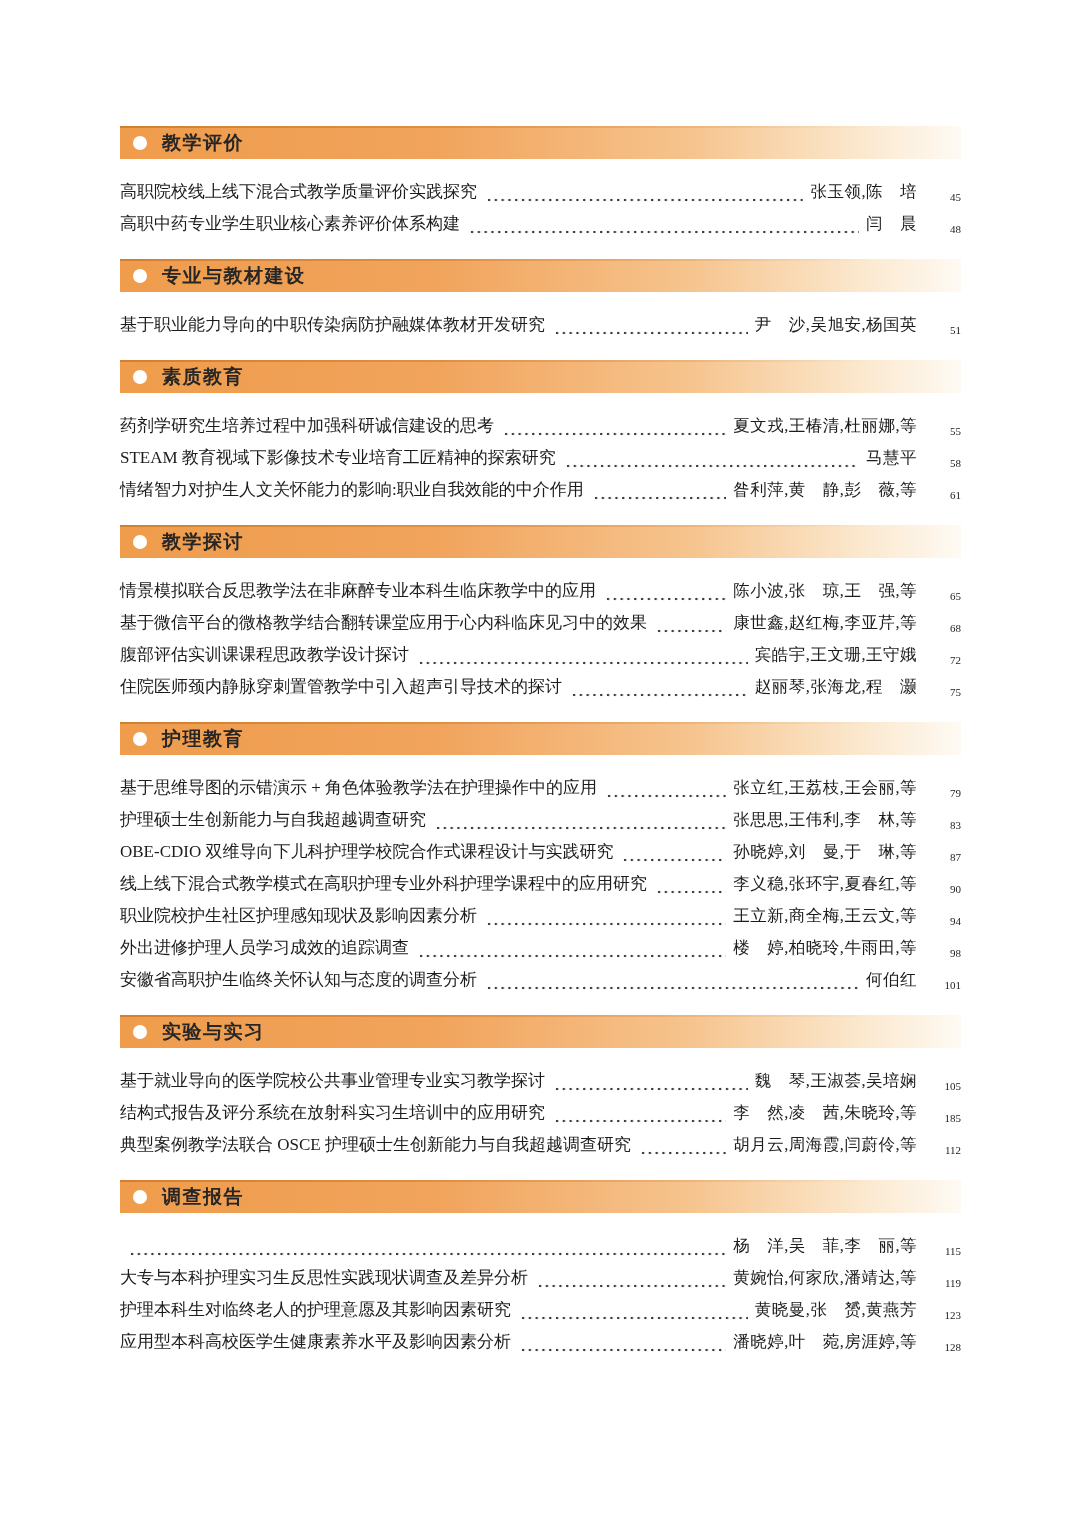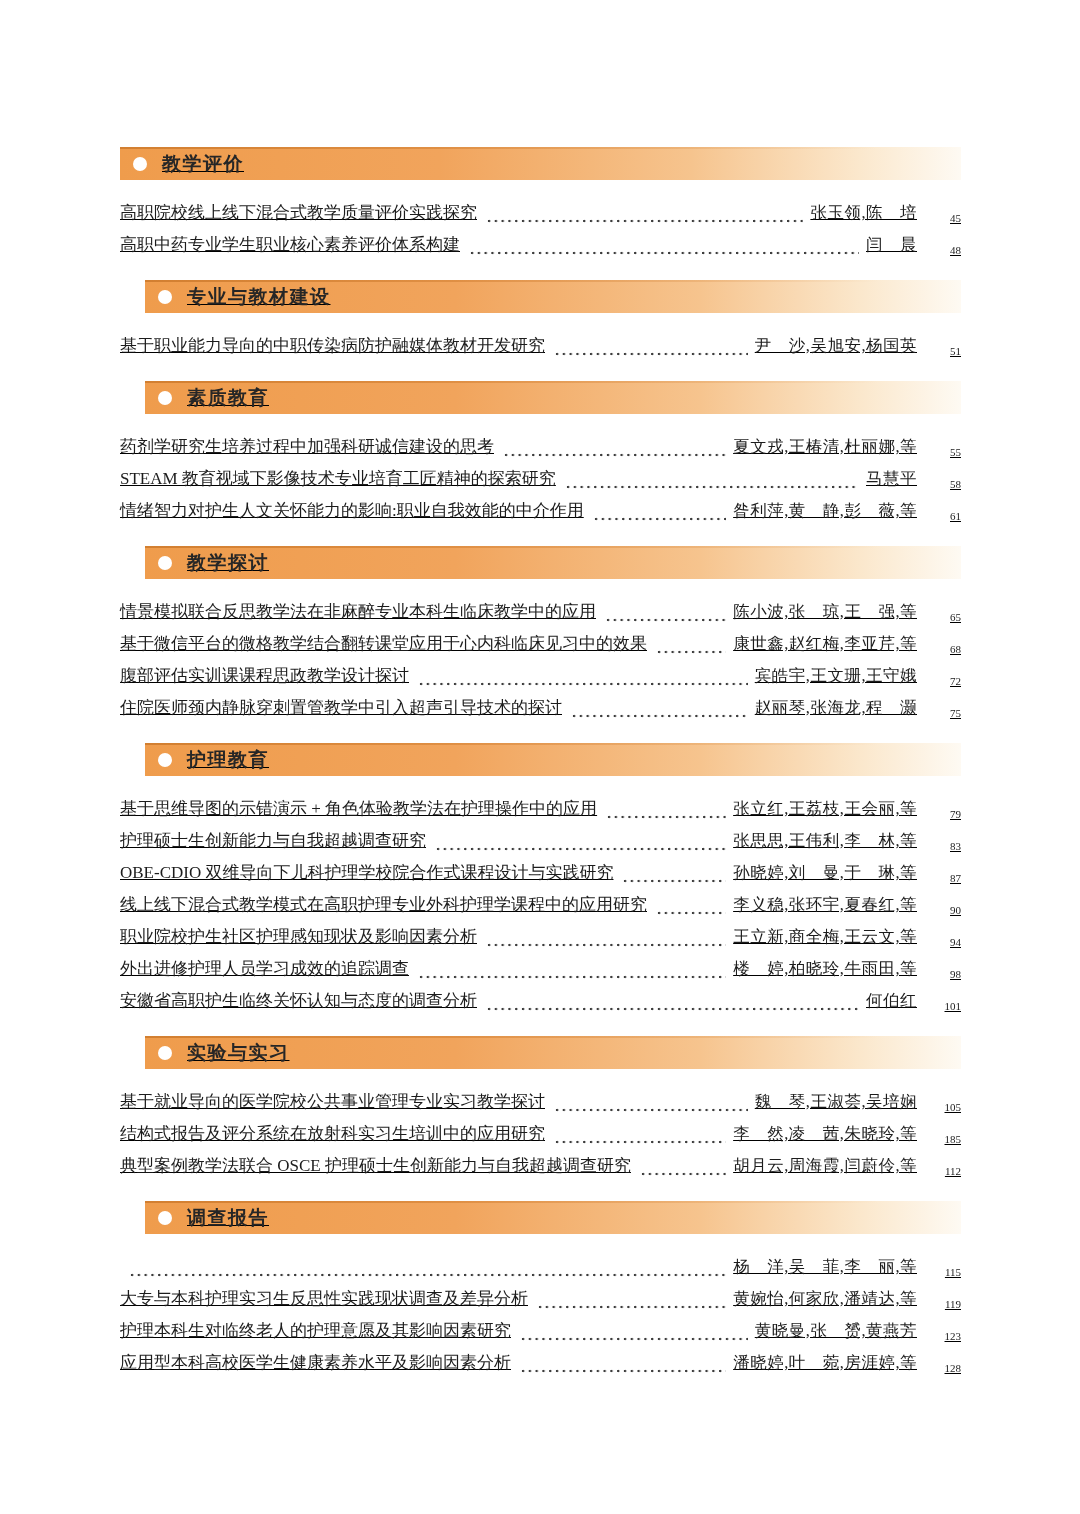--- a/index.html
+++ b/index.html
@@ -8,26 +8,25 @@
     width: 1080px;
     height: 1514px;
     margin: 0 auto;
     background: var(--page-bg, #ffffff);
     overflow: hidden;
     font-family: "Liberation Serif", "DejaVu Serif", serif;
   }
   .content {
     position: absolute;
     left: 120px;
-    top: 147px;
+    top: 126px;
     width: 841px;
-    text-decoration: underline;
   }
   .section { margin: 0; }
-  .section + .section .band { margin-top: 12px; margin-left: 25px; }
+  .section + .section .band { margin-top: 12px; }
 
   .band {
     position: relative;
     height: 33px;
     display: flex;
     align-items: center;
     background: linear-gradient(to right,
       var(--band-start, #ef9c4c) 0%,
       #f1a45c 38%,
       #f6c48e 68%,

